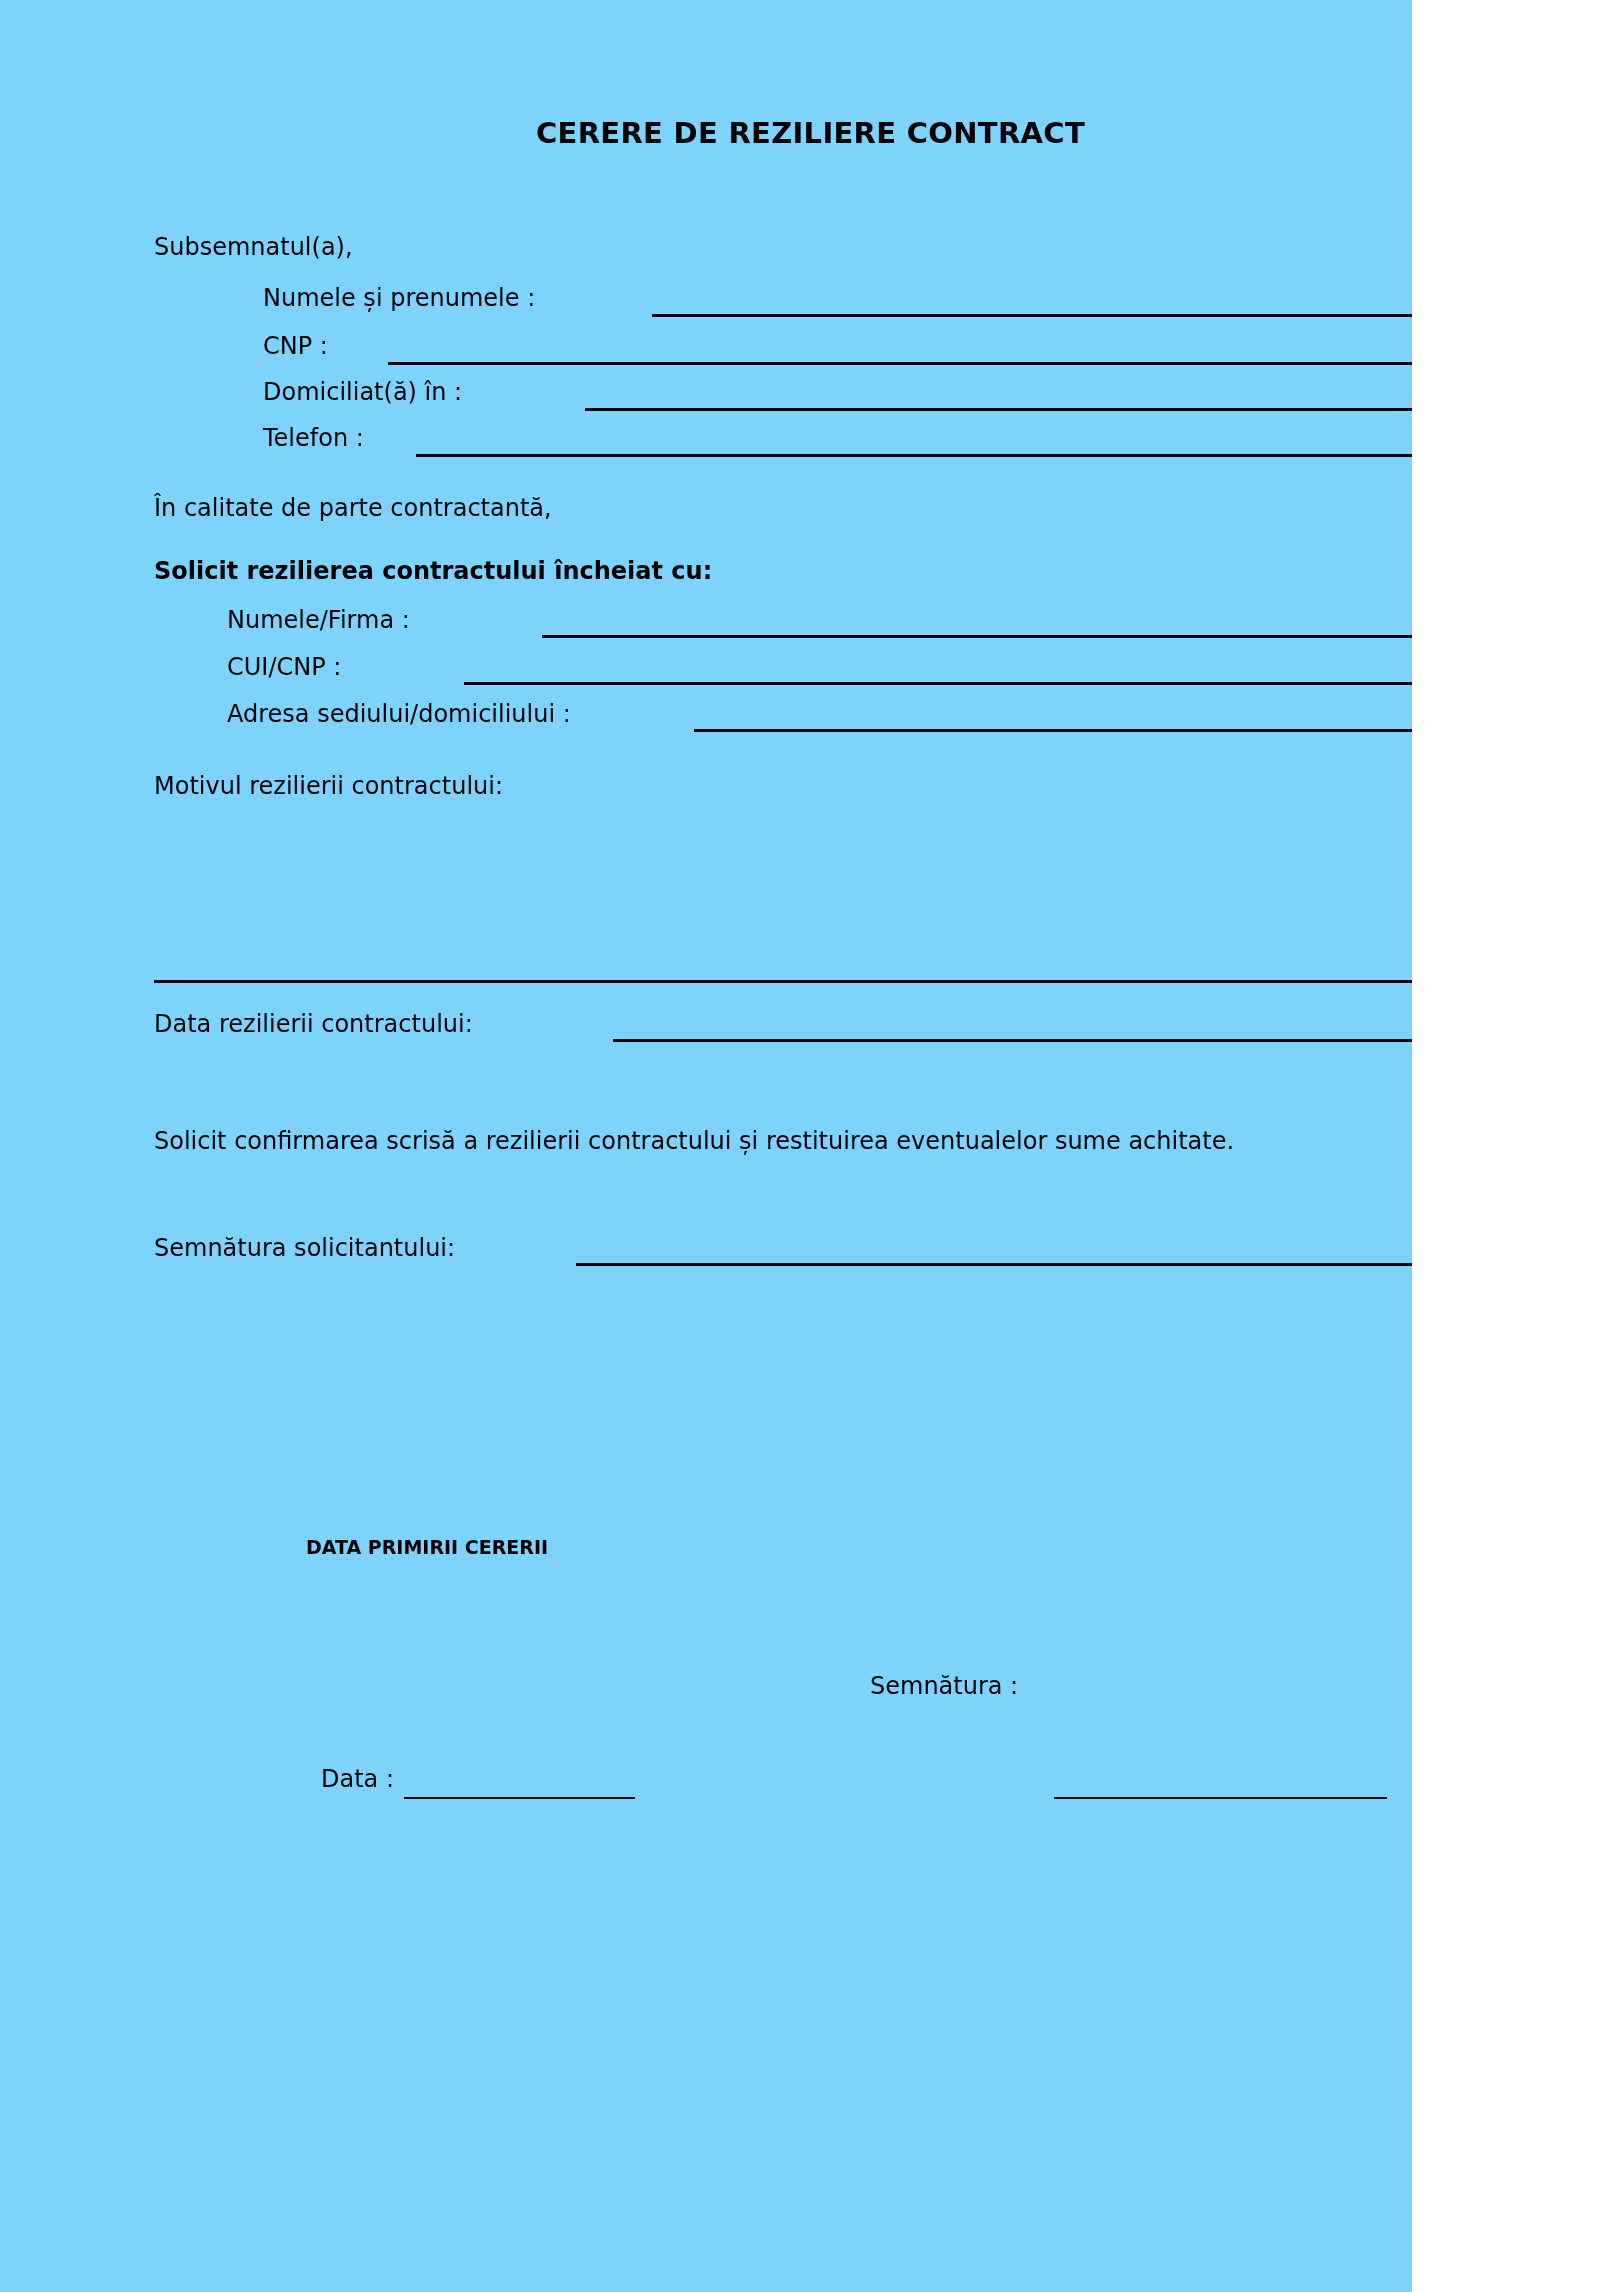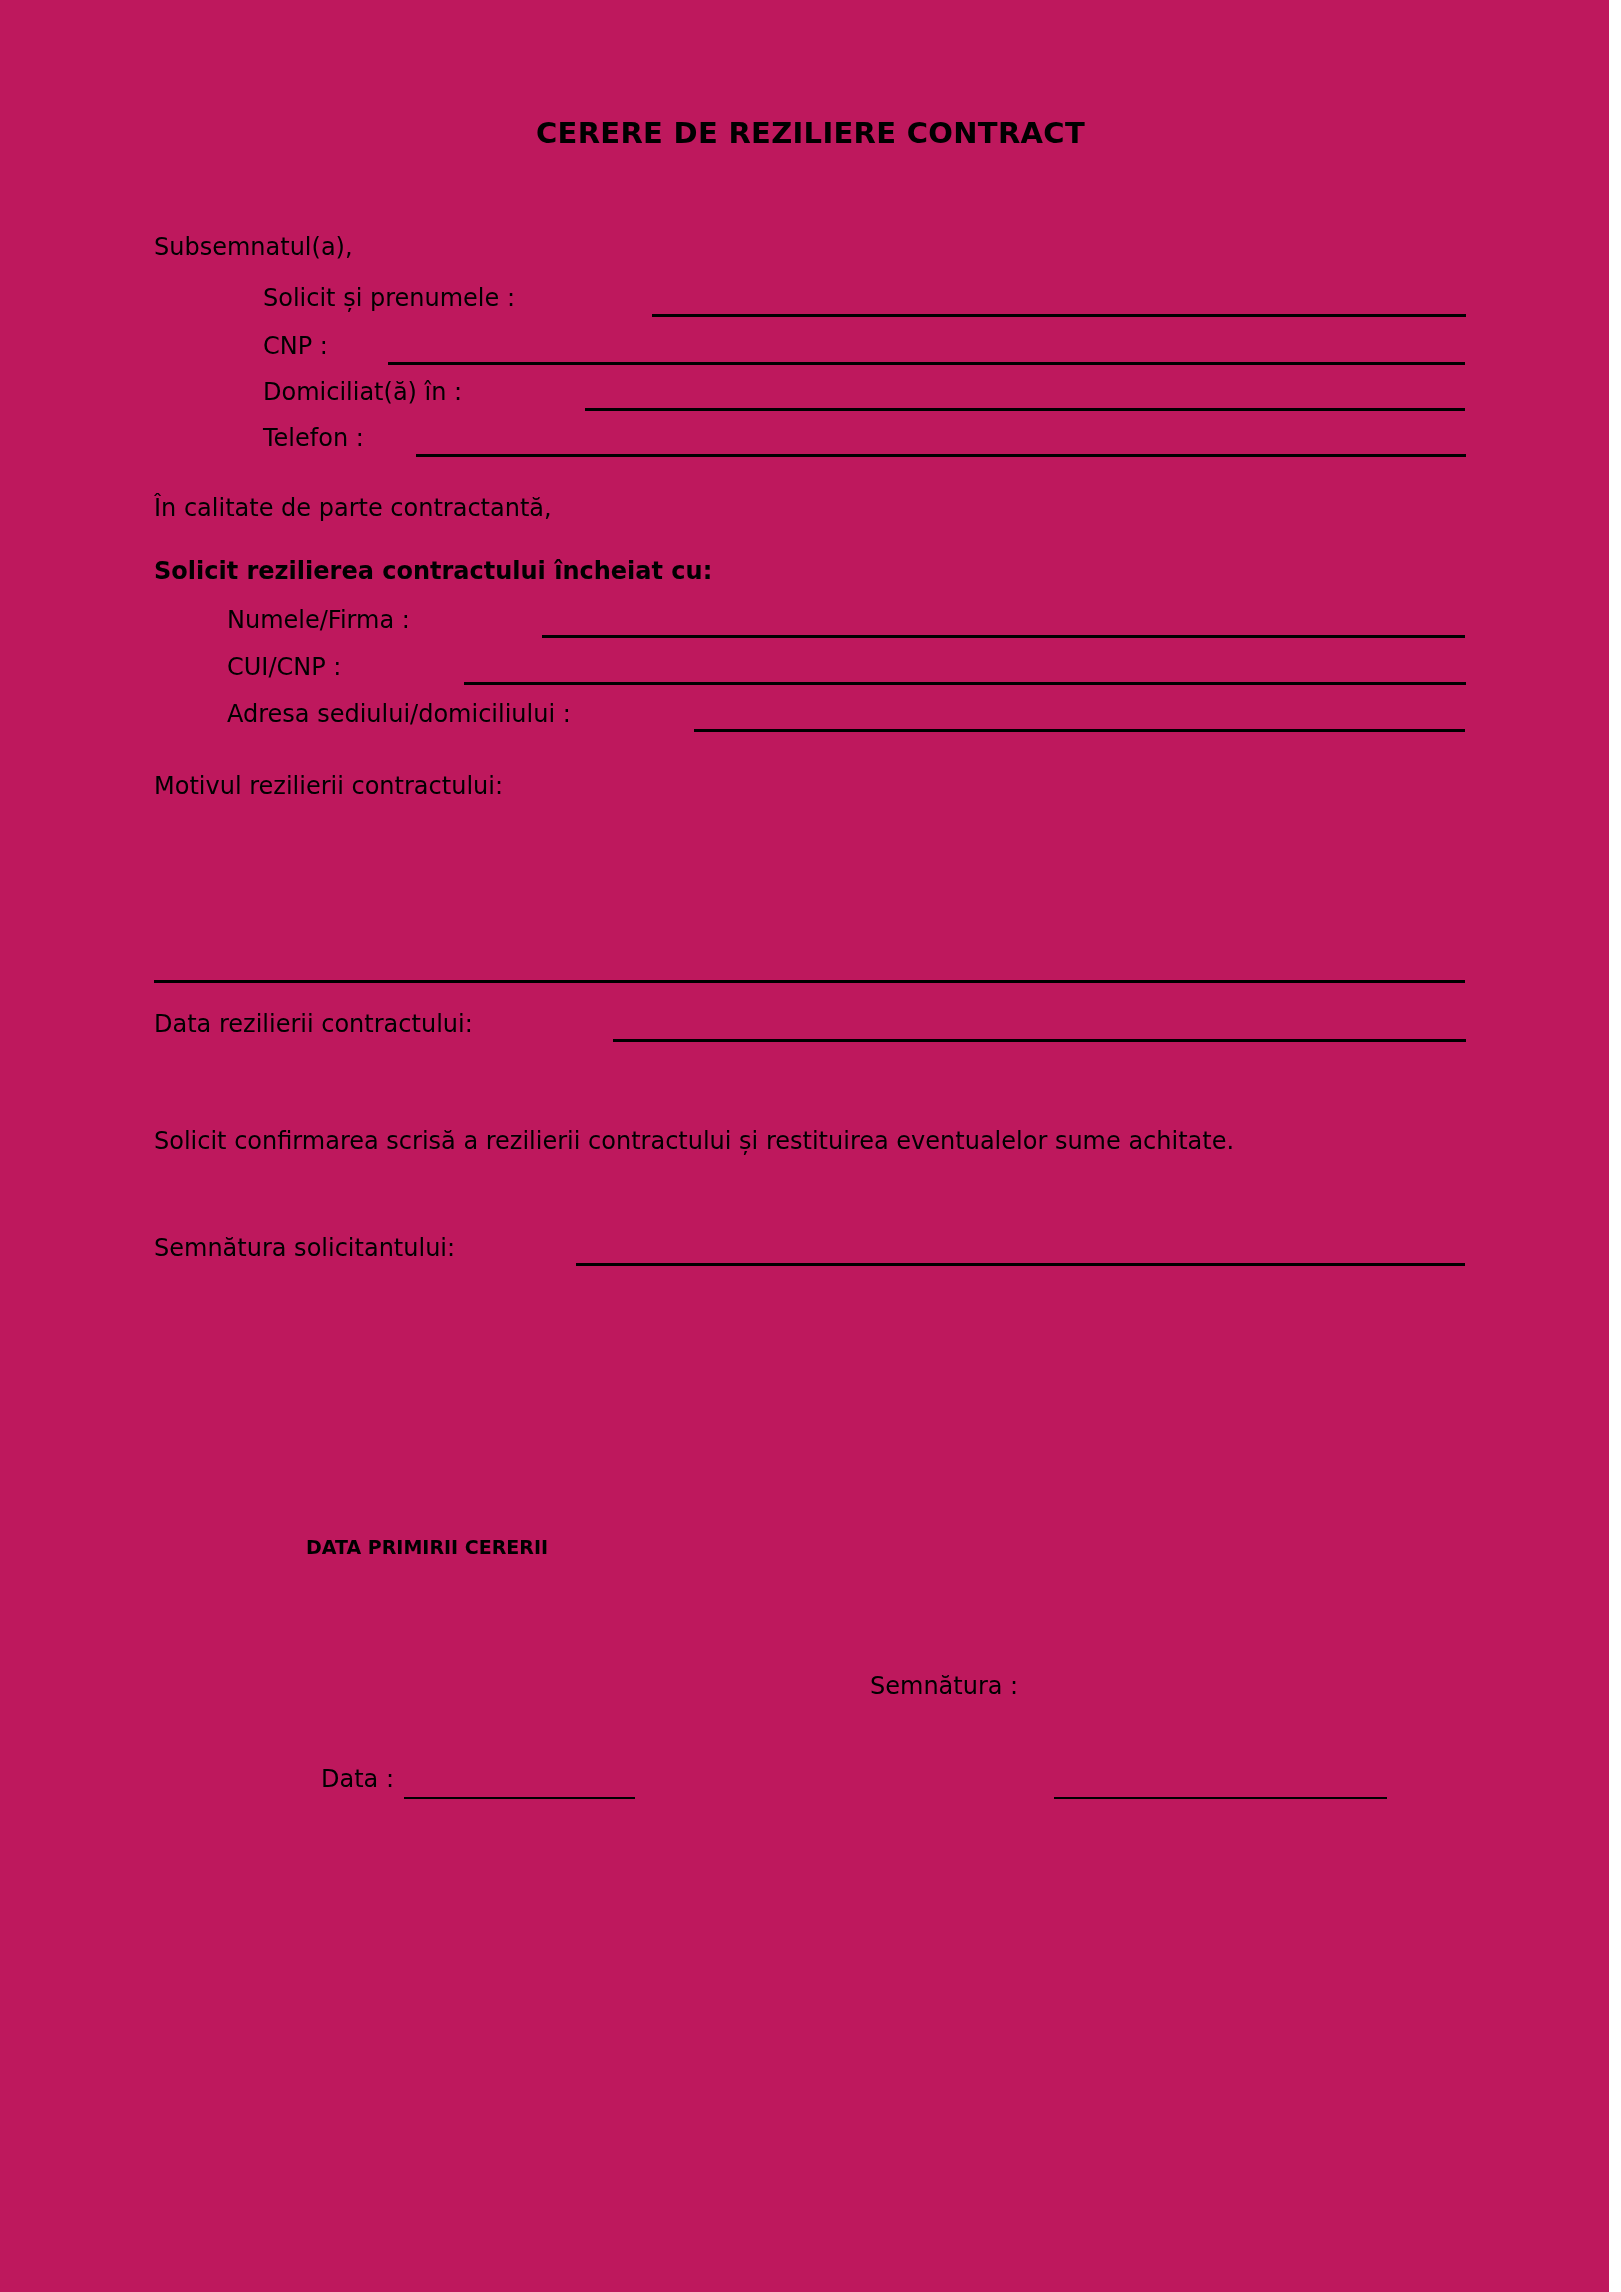--- a/index.html
+++ b/index.html
@@ -7,23 +7,23 @@
     margin: 0;
     padding: 0;
     background: #ffffff;
   }
   body {
     font-family: "DejaVu Sans", sans-serif;
     color: #000000;
   }
   .page {
     position: relative;
-    width: 1609px;
+    width: 1412px;
     height: 2293px;
-    background: #be185d;
+    background: #7dd3fc;
     overflow: hidden;
   }
 
   
   .doc-title {
     position: absolute;
     top: 116px;
     left: 0;
     width: 1621px;
     text-align: center;
@@ -74,21 +74,21 @@
 </style>
 </head>
 <body>
 
 <div class="page">
 
   <div class="doc-title">CERERE DE REZILIERE CONTRACT</div>
 
   <div class="line-text" style="left:154px; top:235px;">Subsemnatul(a),</div>
 
-  <div class="line-text" style="left:263px; top:286px;">Solicit și prenumele :</div>
+  <div class="line-text" style="left:263px; top:286px;">Numele și prenumele :</div>
   <div class="rule" style="left:652px; top:314px; width:814px;"></div>
 
   <div class="line-text" style="left:263px; top:334px;">CNP :</div>
   <div class="rule" style="left:388px; top:362px; width:1077px;"></div>
 
   <div class="line-text" style="left:263px; top:380px;">Domiciliat(ă) în :</div>
   <div class="rule" style="left:585px; top:408px; width:880px;"></div>
 
   <div class="line-text" style="left:263px; top:426px;">Telefon :</div>
   <div class="rule" style="left:416px; top:454px; width:1050px;"></div>

